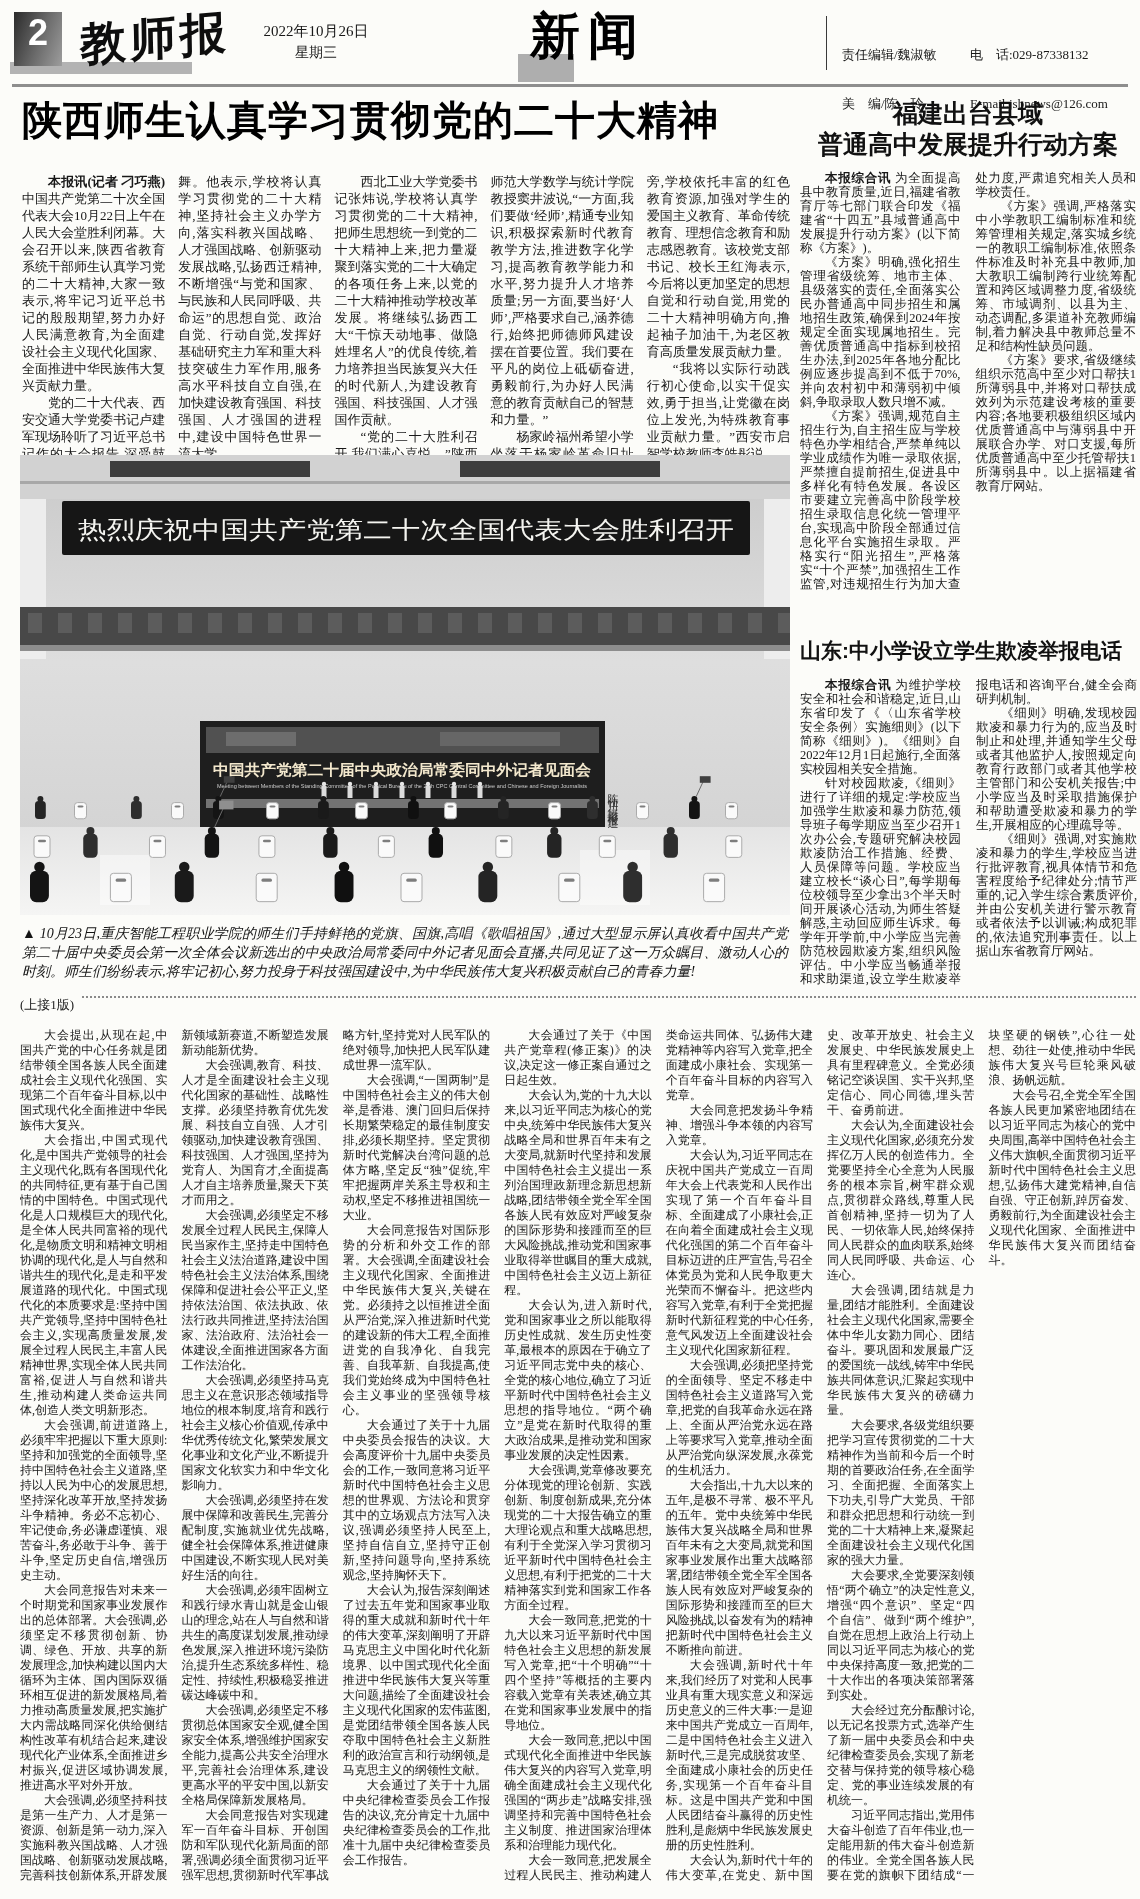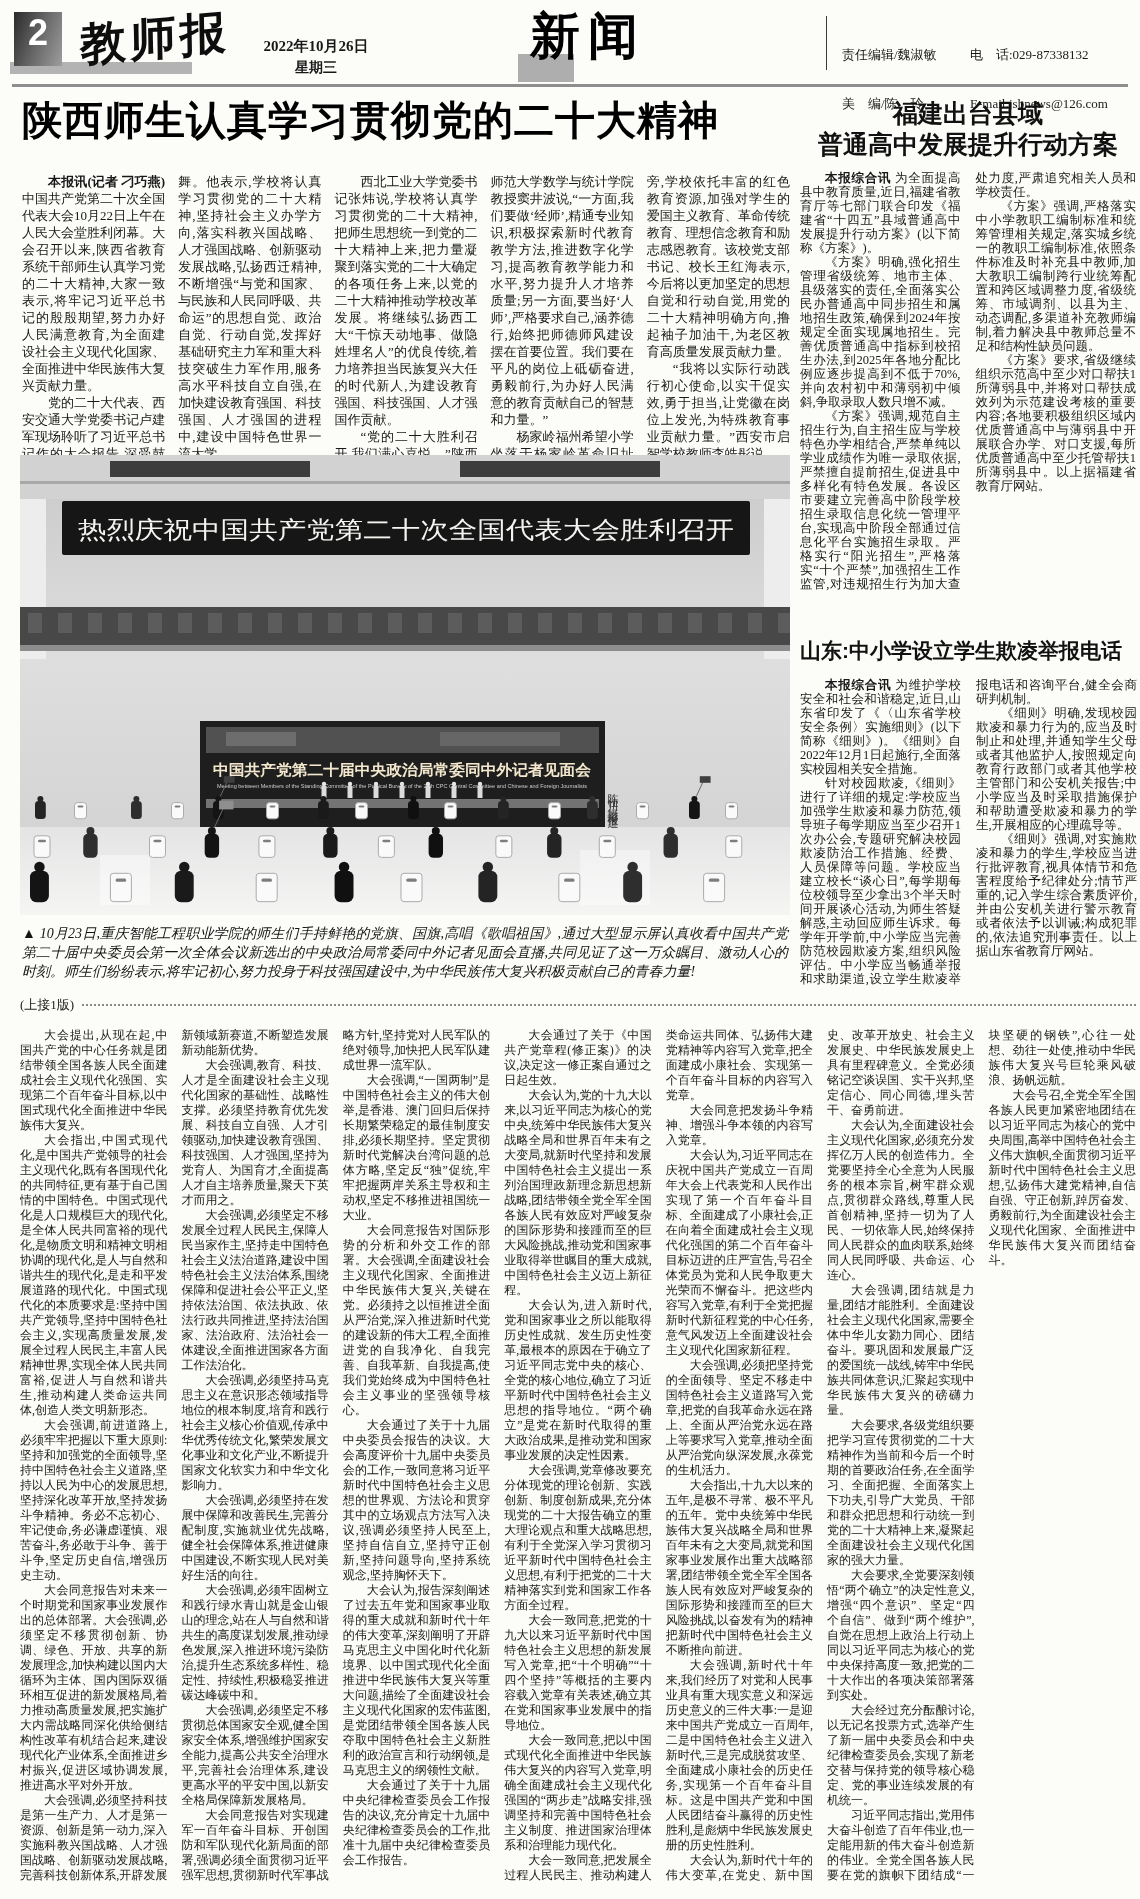--- a/index.html
+++ b/index.html
@@ -6,21 +6,21 @@
   .page{position:relative;width:1140px;height:1899px;background:#fcfcf9;overflow:hidden;
         font-family:"Liberation Serif","DejaVu Serif",serif;color:#181818;}
   .abs{position:absolute;}
   
   .pagenum{left:14px;top:12px;width:48px;height:54px;line-height:54px;text-align:center;
     background:linear-gradient(110deg,#2b2b2b 0%,#6c6c6c 55%,#9d9d9d 100%);
     color:#fff;font:900 36px "Liberation Sans","DejaVu Sans",sans-serif;}
   .left-slab{left:10px;top:62px;width:182px;height:12px;background:#b3b3b3;}
   .masthead{left:80px;top:8px;font-size:46px;font-weight:700;transform:rotate(-5deg) skewX(-4deg);
     letter-spacing:4px;color:#0d0d0d;}
-  .dateblock{left:256px;top:22px;width:120px;text-align:center;font-weight:700;margin-top:15px;}
+  .dateblock{left:256px;top:22px;width:120px;text-align:center;font-weight:400;}
   .dateblock .d1{font-size:15px;}
   .dateblock .d2{font-size:14px;margin-top:3px;}
   .section-slab{left:518px;top:54px;width:56px;height:28px;background:#aeaeae;}
   .section-title{left:530px;top:6px;font:900 50px/1.2 "Liberation Sans","DejaVu Sans",sans-serif;
     letter-spacing:8px;color:#000;}
   .header-rule{left:12px;top:84px;width:1116px;height:3px;background:#8e8e8e;}
   .editor-divider{left:826px;top:16px;width:1px;height:54px;background:#3a3a3a;}
   .editor-info{left:842px;top:18px;font-size:13px;line-height:25px;white-space:nowrap;}
   .editor-info .row{display:flex;margin-top:24px;}
   .editor-info .c1{width:128px;}
@@ -43,21 +43,21 @@
   .intro-b{font-weight:700;}
   
   .photo{left:20px;top:455px;width:770px;height:460px;background:#bef264;}
   .photo svg{display:block;}
   .photo-credit{left:585px;top:330px;writing-mode:vertical-rl;font-size:11px;letter-spacing:3px;
     color:#2e2e2e;height:96px;}
   .caption{left:22px;top:924px;width:766px;font-size:14px;line-height:19px;text-align:justify;
     font-style:italic;color:#141414;}
   
   .cont{left:20px;top:996px;width:1116px;}
-  .cont-rulerow{display:flex;align-items:center;font-size:13px;color:#222;}
+  .cont-rulerow{display:flex;font-size:13px;color:#222;}
   .cont-rulerow .dots{flex:1;border-top:2px dotted #8a8a8a;margin-left:8px;height:0;}
   .cont-body{margin-top:14px;height:856px;column-count:7;column-gap:14px;column-fill:auto;
     font-size:12px;line-height:15px;text-align:justify;overflow:hidden;}
   .cont-body p{margin:0;text-indent:2em;}
 </style>
 </head>
 <body>
 
 <div class="page">
 

